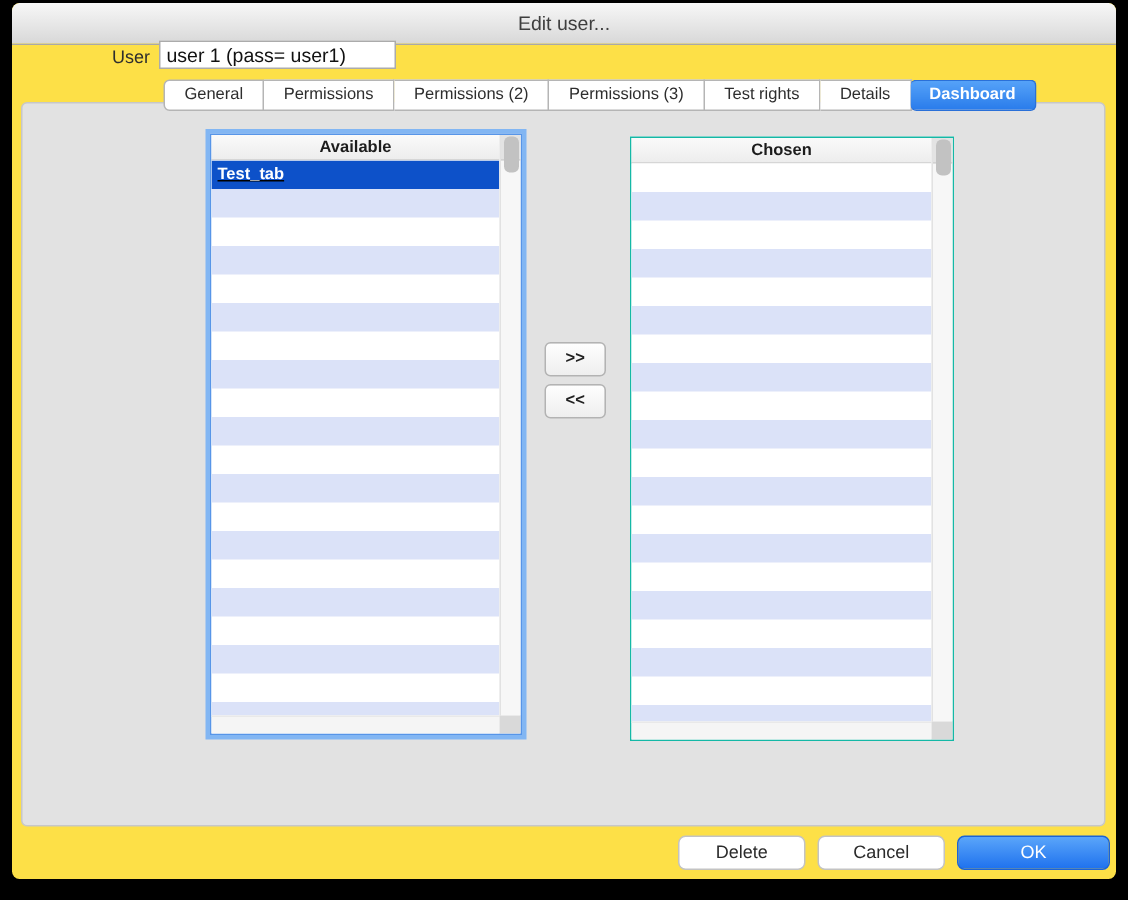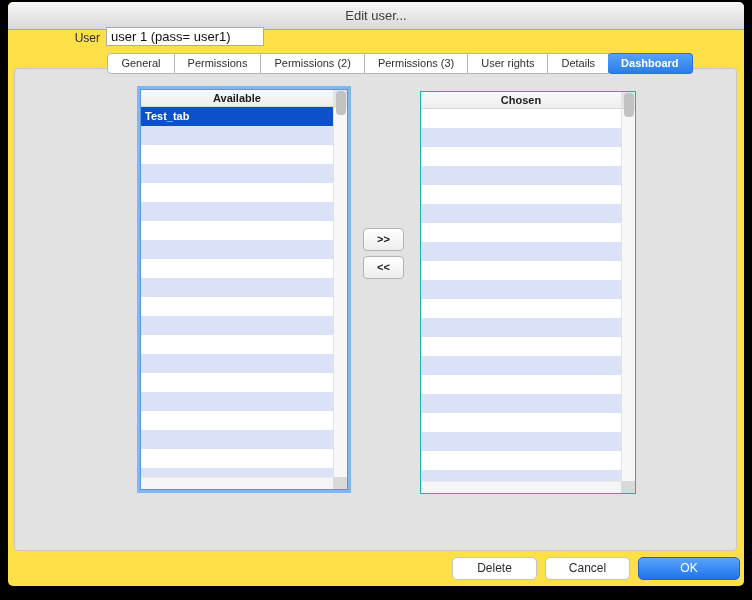--- a/index.html
+++ b/index.html
@@ -38,21 +38,21 @@
   .listbox.available { left:132px; top:87px; width:208px; height:401px;
                        border:1px solid #5795e8; box-shadow:0 0 0 3px #82b6f3; }
   .listbox.chosen { left:412px; top:89px; width:216px; height:403px;
                     border:1px solid #14b8a6; }
 
   .list-header { position:absolute; top:0; left:0; right:14px; height:17px;
                  background:linear-gradient(#fafafa,#ededed); border-bottom:1px solid #d6d6d6;
                  text-align:center; font-size:11px; font-weight:bold; color:#1c1c1c;
                  line-height:17px; }
   .rows { position:absolute; top:17px; left:0; right:14px; bottom:12px;
-          overflow:hidden; background:#fff; }
+          overflow:hidden; background:#fff;text-decoration:underline; }
   .row { height:19px; line-height:19px; font-size:11px; font-weight:bold;
          color:#111; padding-left:4px; }
   .row:nth-child(even) { background:#dbe2f8; }
   .row.selected { background:#0d51c9; color:#fff; }
 
   .vscroll { position:absolute; top:0; right:0; bottom:12px; width:14px;
              background:#f7f7f7; border-left:1px solid #e2e2e2; }
   .vscroll .header-corner { position:absolute; top:0; left:0; right:0; height:17px;
              background:#e3e3e3; border-bottom:1px solid #d2d2d2; }
   .vscroll .thumb { position:absolute; top:1px; left:2px; width:10px; height:24px;
@@ -89,21 +89,21 @@
   <div class="user-label">User</div>
   <input class="user-input" value="user 1 (pass= user1)" style="">
 
   <div class="panel"></div>
 
   <div class="tabbar">
     <div class="tab">General</div>
     <div class="tab">Permissions</div>
     <div class="tab">Permissions (2)</div>
     <div class="tab">Permissions (3)</div>
-    <div class="tab">User rights</div>
+    <div class="tab">Test rights</div>
     <div class="tab">Details</div>
     <div class="tab selected">Dashboard</div>
   </div>
 
   <div class="listbox available">
     <div class="list-header">Available</div>
     <div class="rows">
       <div class="row selected">Test_tab</div>
     <div class="row"></div>
         <div class="row"></div>

